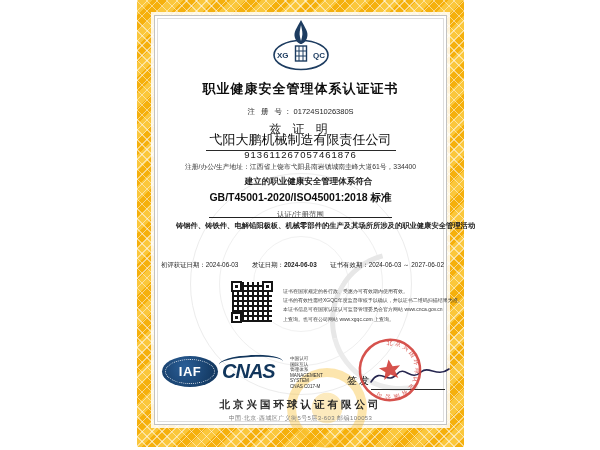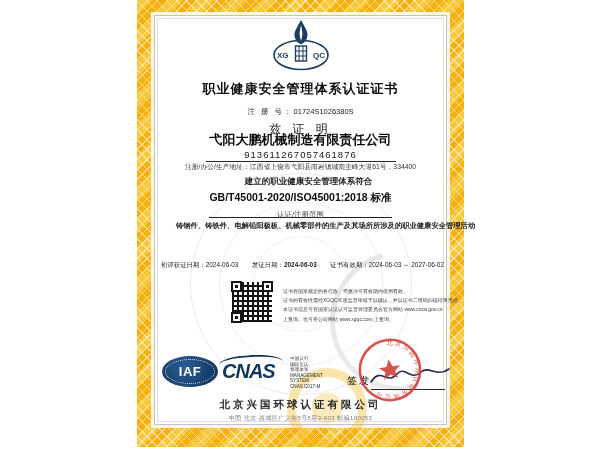--- a/index.html
+++ b/index.html
@@ -25,22 +25,22 @@
          background:radial-gradient(circle, rgba(246,180,20,.28) 34%, rgba(246,180,20,0) 36%);}
   
   .ctr{position:absolute;left:0;right:0;text-align:center;}
   .logo{position:absolute;left:50%;top:19px;transform:translateX(-50%);width:62px;height:58px;}
   .title{top:80px;font-family:"Liberation Serif","DejaVu Serif",serif;font-size:13px;font-weight:bold;
          letter-spacing:1px;color:#0d0d0d;}
   .regline{top:107px;font-size:7.5px;color:#222;}
   .regline .lbl{letter-spacing:2px;}
   .attest{top:121px;font-size:12px;letter-spacing:4px;color:#222;}
   .company-wrap{top:130px;}
-  .company{display:inline-block;font-size:13px;font-weight:bold;color:#0c0c0c;
-         border-bottom:1.5px solid #2a2a2a;padding:0 4px 12px 4px;font-family:"Liberation Serif","DejaVu Serif",serif;}
+  .company{display:inline-block;font-size:13px;font-weight:normal;color:#0c0c0c;
+         border-bottom:1.5px solid #2a2a2a;padding:0 4px 1px 4px;font-family:"Liberation Serif","DejaVu Serif",serif;}
   .uscc{top:149px;font-size:9.5px;letter-spacing:1px;color:#151515;}
   .addr{top:162px;font-size:6.8px;color:#333;white-space:nowrap;}
   .conform{top:176px;font-size:8.5px;font-weight:600;color:#1d1d1d;padding-left:16px;}
   .standard-wrap{top:187px;}
   .standard{display:inline-block;font-size:10.5px;font-weight:bold;color:#0d0d0d;
          border-bottom:1px solid #222;padding-bottom:12px;}
   .scope-label{top:210px;font-size:7.5px;color:#4a4a4a;}
   .scope{top:221px;font-size:7.3px;font-weight:600;color:#1c1c1c;white-space:nowrap;padding-left:39px;}
   .dates{position:absolute;left:0;right:0;top:261px;display:flex;justify-content:space-between;
          padding:0 20px 0 24px;font-size:6.4px;color:#222;white-space:nowrap;}

